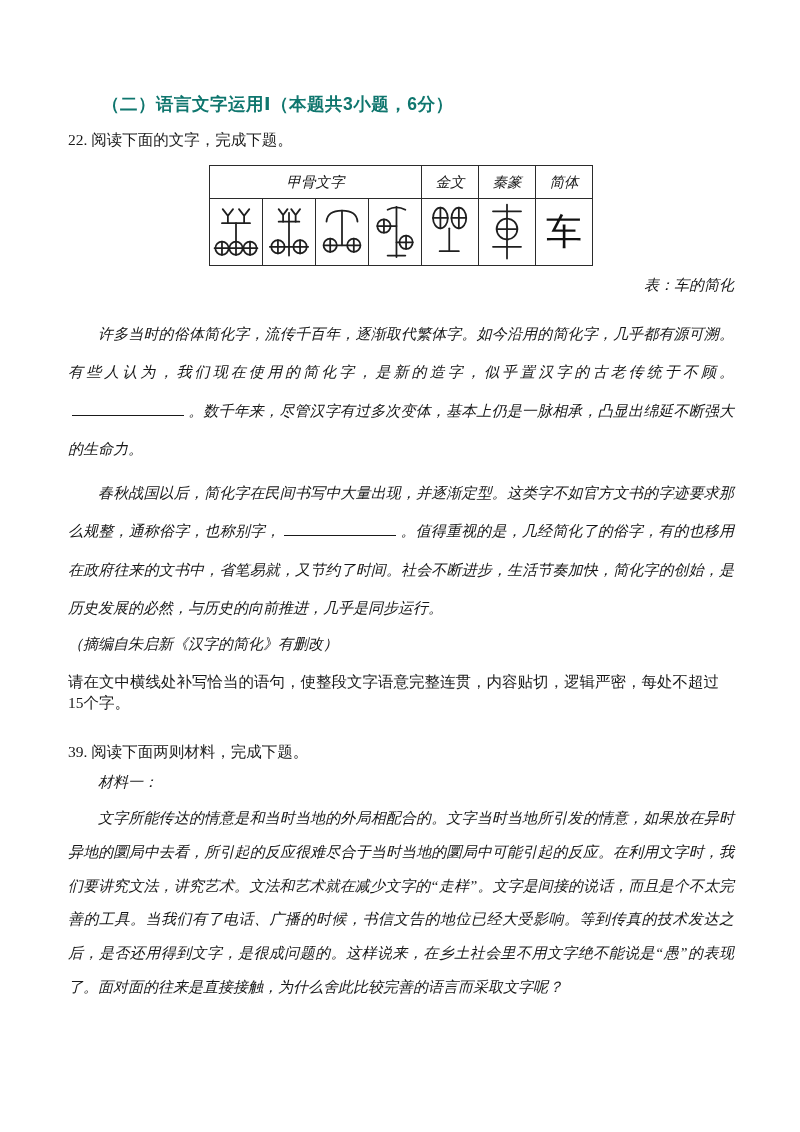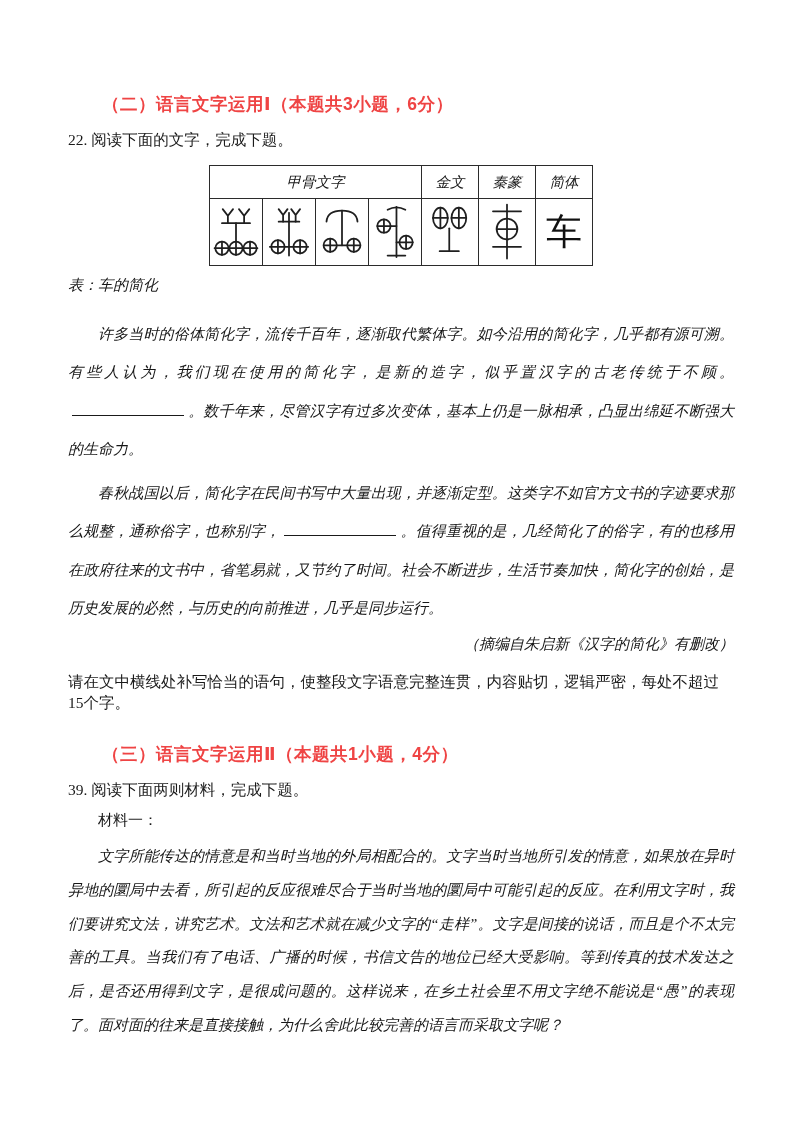--- a/index.html
+++ b/index.html
@@ -5,21 +5,21 @@
   html, body { margin: 0; padding: 0; background: #ffffff; }
   body {
     width: 800px; height: 1132px; overflow: hidden;
     color: #1a1a1a;
     font-family: "Liberation Serif", "DejaVu Serif", serif;
   }
   .page { padding: 92px 66px 0 68px; box-sizing: border-box; }
 
   .section-heading {
     font-family: "Liberation Sans", "DejaVu Sans", sans-serif;
-    font-weight: bold; font-size: 17.5px; color: #ef4444;
+    font-weight: bold; font-size: 17.5px; color: #0f766e;
     margin: 0 0 14px 34px; letter-spacing: 0.5px;
   }
   .q-intro {
     font-size: 15.5px; font-style: normal; margin: 0 0 12px 0; color: #1a1a1a;
   }
   .passage {
     font-size: 15px; font-style: italic; line-height: 2.55;
     text-align: justify; text-indent: 2em; margin: 0 0 6px 0; color: #161616;
   }
   .blank {
@@ -36,30 +36,30 @@
     border: 1.6px solid #2b2b2b; padding: 0; text-align: center;
   }
   table.car-table td.hdr { height: 28px; padding: 2px 6px; min-width: 44px; }
   table.car-table td.glyph { width: 52px; height: 66px; }
   .glyph svg { display: block; margin: 2px auto; }
   .glyph svg path, .glyph svg line, .glyph svg circle, .glyph svg ellipse {
     fill: none; stroke: #1f1f1f; stroke-width: 2.4; stroke-linecap: round;
   }
   .simp-char { font-size: 36px; font-style: normal; line-height: 1; color: #111; }
   .tbl-caption {
-    text-align: left; font-style: italic; font-size: 15px;
+    text-align: right; font-style: italic; font-size: 15px;
     margin: 10px 0 20px 0; color: #161616;
   }
   .attribution {
-    text-align: right; font-style: italic; font-size: 15px;
+    text-align: left; font-style: italic; font-size: 15px;
     margin: 8px 0 18px 0; color: #161616;
   }
   .task-line { font-size: 15.5px; margin: 0 0 28px 0; }
   .material-label {
-    font-size: 15px; text-indent: 2em; margin: 4px 0 10px 0;
+    font-size: 15px; font-style: italic; text-indent: 2em; margin: 4px 0 10px 0;
   }
   .material-text {
     font-size: 15px; font-style: italic; line-height: 2.25;
     text-align: justify; text-indent: 2em; margin: 0; color: #161616;
   }
   .mb-sm { margin-bottom: 10px; }
 </style>
 </head>
 <body>
 
@@ -166,21 +166,20 @@
   <p class="tbl-caption">表：车的简化</p>
 
   <p class="passage"><span>许多当时的俗体简化字，流传千百年，逐渐取代繁体字。如今沿用的简化字，几乎都有源可溯。有些人认为，我们现在使用的简化字，是新的造字，似乎置汉字的古老传统于不顾。</span><span class="blank"></span><span>。数千年来，尽管汉字有过多次变体，基本上仍是一脉相承，凸显出绵延不断强大的生命力。</span></p>
 
   <p class="passage"><span>春秋战国以后，简化字在民间书写中大量出现，并逐渐定型。这类字不如官方文书的字迹要求那么规整，通称俗字，也称别字，</span><span class="blank"></span><span>。值得重视的是，几经简化了的俗字，有的也移用在政府往来的文书中，省笔易就，又节约了时间。社会不断进步，生活节奏加快，简化字的创始，是历史发展的必然，与历史的向前推进，几乎是同步运行。</span></p>
 
   <p class="attribution">（摘编自朱启新《汉字的简化》有删改）</p>
 
   <p class="task-line">请在文中横线处补写恰当的语句，使整段文字语意完整连贯，内容贴切，逻辑严密，每处不超过15个字。</p>
 
-  <h2 class="section-heading">（三）语言文字运用Ⅱ（本题共1小题，4分）</h2>
 
   <p class="q-intro mb-sm">39. 阅读下面两则材料，完成下题。</p>
 
   <p class="material-label">材料一：</p>
 
   <p class="material-text">文字所能传达的情意是和当时当地的外局相配合的。文字当时当地所引发的情意，如果放在异时异地的圜局中去看，所引起的反应很难尽合于当时当地的圜局中可能引起的反应。在利用文字时，我们要讲究文法，讲究艺术。文法和艺术就在减少文字的“走样”。文字是间接的说话，而且是个不太完善的工具。当我们有了电话、广播的时候，书信文告的地位已经大受影响。等到传真的技术发达之后，是否还用得到文字，是很成问题的。这样说来，在乡土社会里不用文字绝不能说是“愚”的表现了。面对面的往来是直接接触，为什么舍此比较完善的语言而采取文字呢？</p>
 
 </div>
 
 </body></html>

